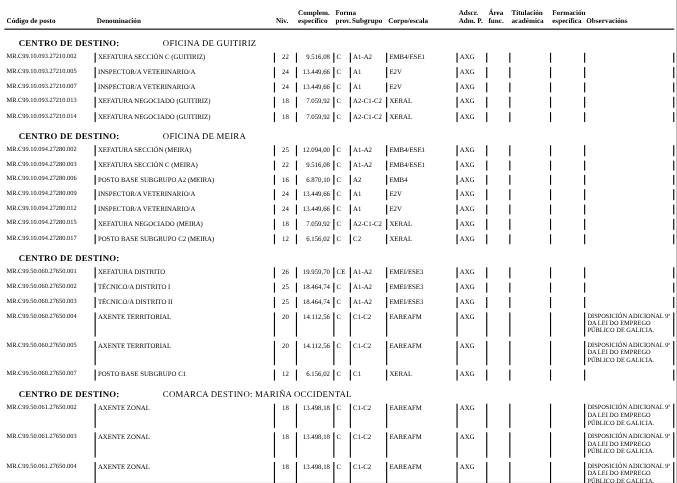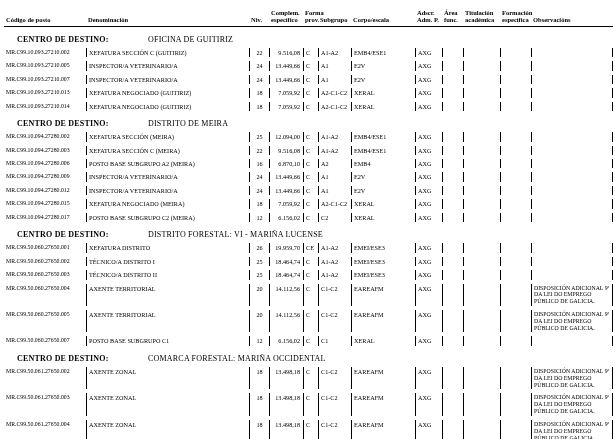--- a/index.html
+++ b/index.html
@@ -164,21 +164,21 @@
           <div class="cell col-adscr">AXG</div>
           <div class="cell col-area"></div>
           <div class="cell col-titulacion"></div>
           <div class="cell col-formacion"></div>
           <div class="cell col-observacions"></div>
         </div>
       </div>
       <div class="section">
         <div class="section-head">
           <span class="centro">CENTRO DE DESTINO:</span>
-          <span class="stitle">DISTRITO DE MEIRA</span>
+          <span class="stitle">OFICINA DE MEIRA</span>
         </div>
         <div class="grid trow">
           <div class="cell col-codigo">MR.C99.10.094.27280.002</div>
           <div class="cell col-denominacion">XEFATURA SECCIÓN (MEIRA)</div>
           <div class="cell col-niv">25</div>
           <div class="cell col-complem">12.094,00</div>
           <div class="cell col-forma">C</div>
           <div class="cell col-subgrupo">A1-A2</div>
           <div class="cell col-corpo">EMB4/ESE1</div>
           <div class="cell col-adscr">AXG</div>
@@ -268,21 +268,20 @@
           <div class="cell col-adscr">AXG</div>
           <div class="cell col-area"></div>
           <div class="cell col-titulacion"></div>
           <div class="cell col-formacion"></div>
           <div class="cell col-observacions"></div>
         </div>
       </div>
       <div class="section">
         <div class="section-head">
           <span class="centro">CENTRO DE DESTINO:</span>
-          <span class="stitle">DISTRITO FORESTAL: VI - MARIÑA LUCENSE</span>
         </div>
         <div class="grid trow">
           <div class="cell col-codigo">MR.C99.50.060.27650.001</div>
           <div class="cell col-denominacion">XEFATURA DISTRITO</div>
           <div class="cell col-niv">26</div>
           <div class="cell col-complem">19.959,70</div>
           <div class="cell col-forma">CE</div>
           <div class="cell col-subgrupo">A1-A2</div>
           <div class="cell col-corpo">EMEI/ESE3</div>
           <div class="cell col-adscr">AXG</div>
@@ -358,21 +357,21 @@
           <div class="cell col-adscr">AXG</div>
           <div class="cell col-area"></div>
           <div class="cell col-titulacion"></div>
           <div class="cell col-formacion"></div>
           <div class="cell col-observacions"></div>
         </div>
       </div>
       <div class="section">
         <div class="section-head">
           <span class="centro">CENTRO DE DESTINO:</span>
-          <span class="stitle">COMARCA FORESTAL: MARIÑA OCCIDENTAL</span>
+          <span class="stitle">COMARCA DESTINO: MARIÑA OCCIDENTAL</span>
         </div>
         <div class="grid trow">
           <div class="cell col-codigo">MR.C99.50.061.27650.002</div>
           <div class="cell col-denominacion">AXENTE ZONAL</div>
           <div class="cell col-niv">18</div>
           <div class="cell col-complem">13.498,18</div>
           <div class="cell col-forma">C</div>
           <div class="cell col-subgrupo">C1-C2</div>
           <div class="cell col-corpo">EAREAFM</div>
           <div class="cell col-adscr">AXG</div>

